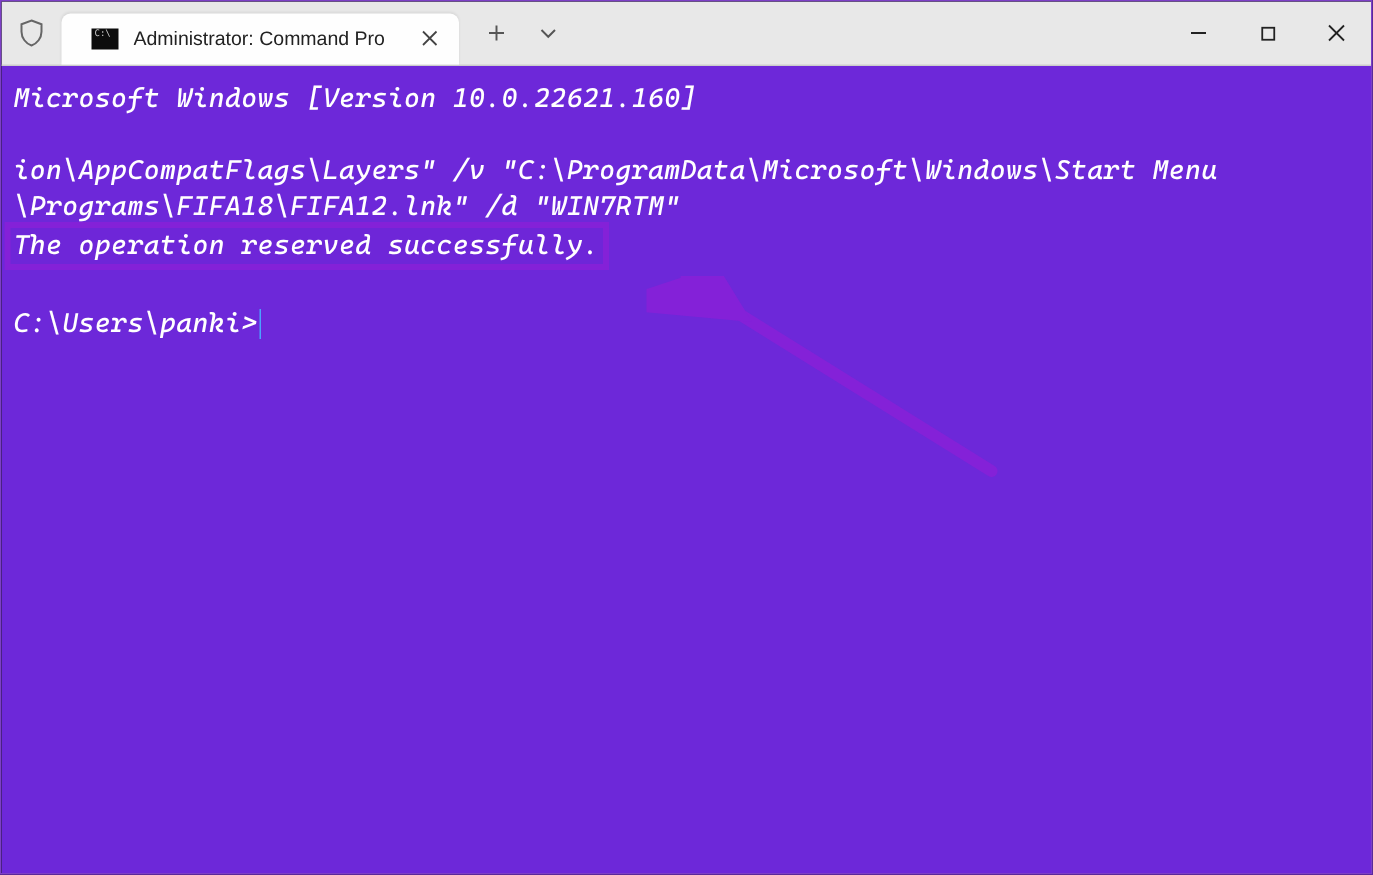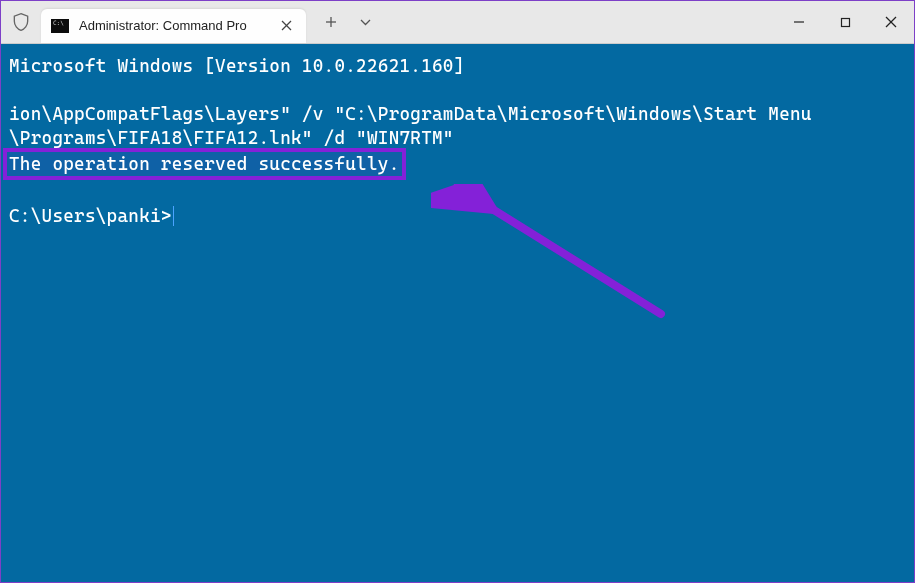--- a/index.html
+++ b/index.html
@@ -32,21 +32,21 @@
       width: 20px;
       height: 20px;
     }
     .tab {
       background: #fefefe;
       height: 34px;
       margin-top: 7px;
       border-radius: 6px 6px 0 0;
       display: flex;
       align-items: center;
-      padding: 0 10px 0 10px;
+      padding: 0 10px 0 20px;
       min-width: 265px;
       box-shadow: 0 -1px 2px rgba(0,0,0,0.08);
     }
     .tab-icon {
       width: 18px;
       height: 14px;
       background: #0c0c0c;
       margin-right: 10px;
       display: flex;
       align-items: flex-start;
@@ -100,30 +100,31 @@
     .win-btn {
       width: 46px;
       height: 100%;
       display: flex;
       align-items: center;
       justify-content: center;
       color: #333;
       cursor: pointer;
     }
     .terminal {
-      background: #0369a1;
+      background: #6d28d9;
       color: #fff;
       font-family: "Cascadia Mono", Consolas, monospace;
       font-size: 18px;
       line-height: 24px;
       padding: 10px 8px;
       height: calc(100% - 43px);
       position: relative;
       font-weight: 500;
       letter-spacing: 0.3px;
+      font-style: italic;
     }
     .terminal .line {
       white-space: pre-wrap;
       word-break: break-all;
     }
     .blank-line { height: 24px; }
     .highlight-box {
       border: 4px solid #8421d8;
       background: rgba(132,33,216,0.1);
       padding: 0 2px;

